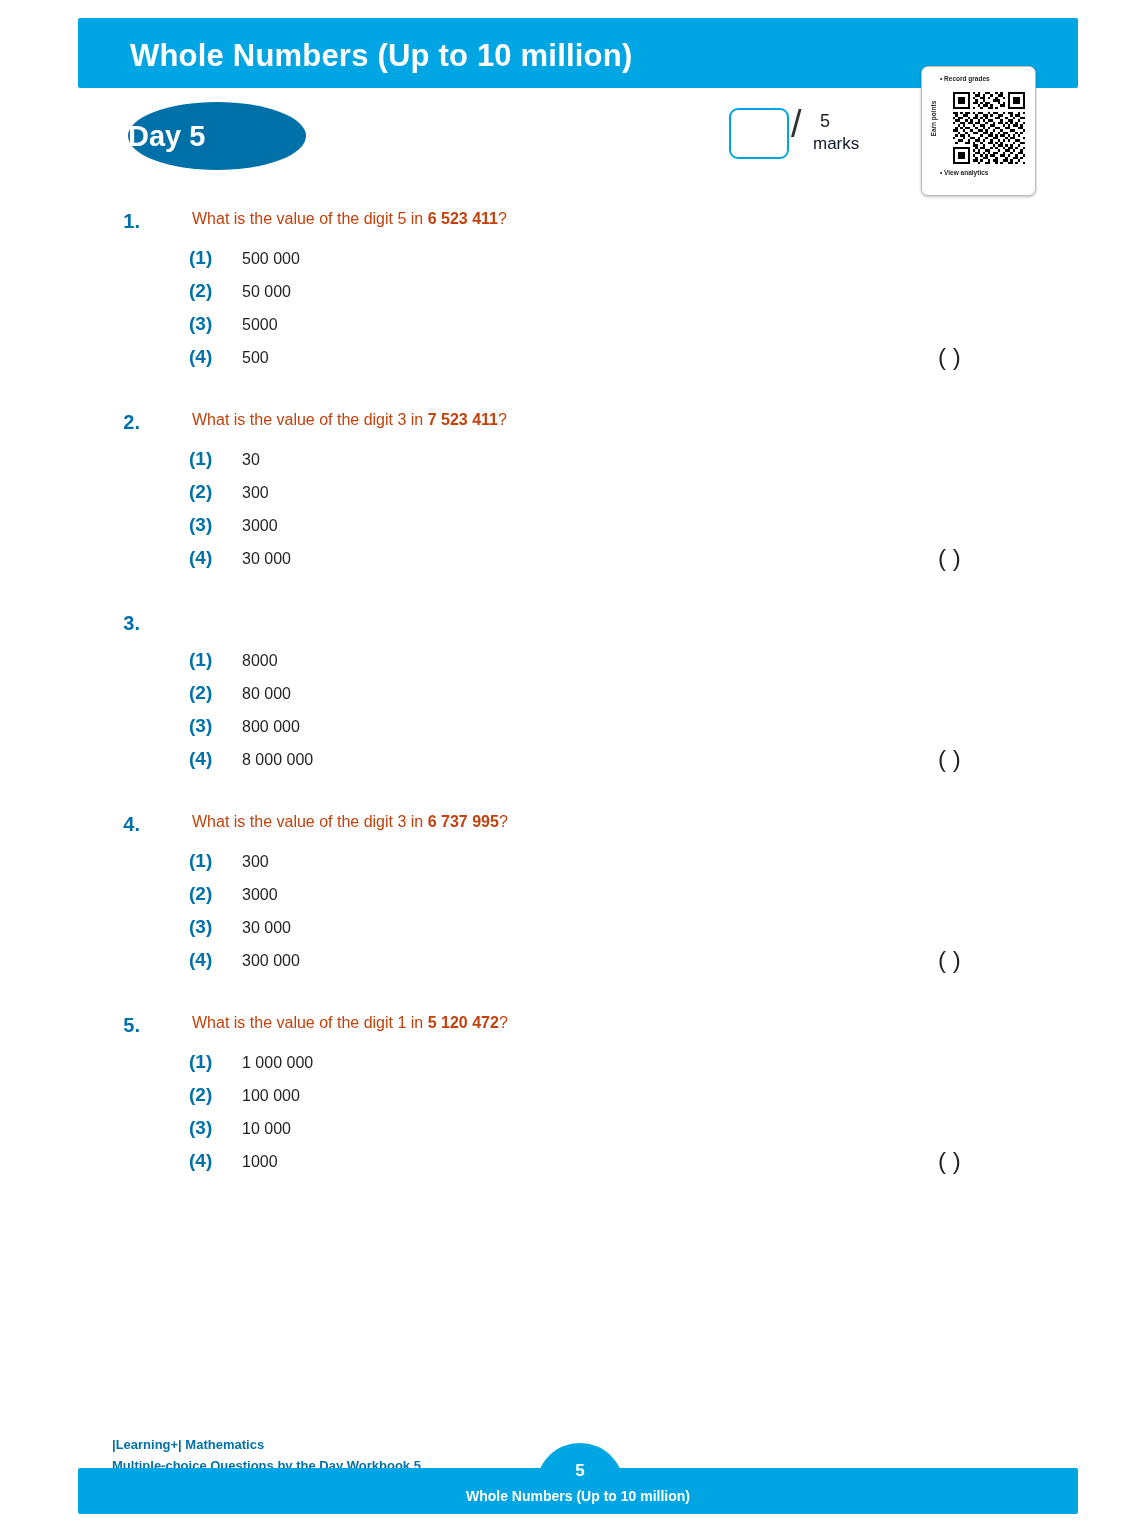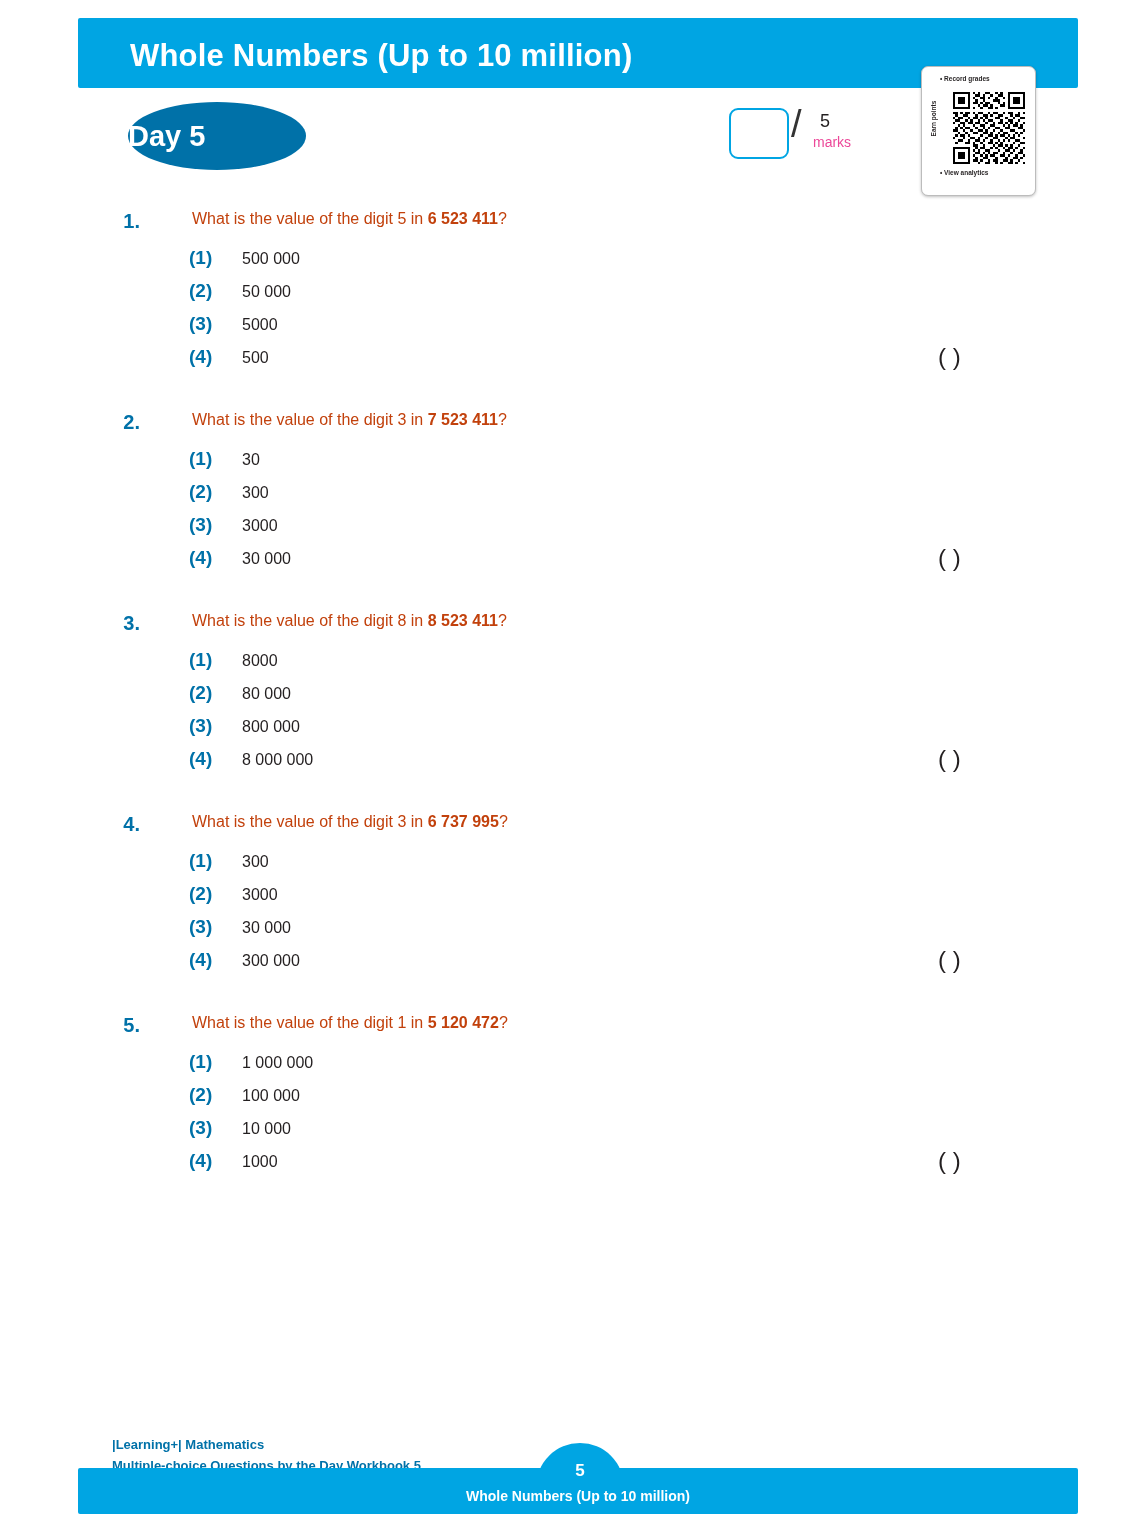--- a/index.html
+++ b/index.html
@@ -85,22 +85,22 @@
     position: absolute;
     left: 91px;
     top: 3px;
     font-size: 18px;
     color: #231f20;
   }
   .marks-word {
     position: absolute;
     left: 84px;
     top: 26px;
-    font-size: 14px;
-    color: #ec4899;
+    font-size: 17px;
+    color: #0f172a;
   }
 
   
   .qr-panel {
     position: absolute;
     left: 921px;
     top: 66px;
     width: 113px;
     height: 128px;
     background: #ffffff;
@@ -570,21 +570,20 @@
         <div class="optlabel">(4)</div>
         <div class="opttext">30 000</div>
         <div class="ansbracket">(        )</div>
       </div>
     </div>
   </div>
 
   <div class="qblock">
     <div class="qhead">
       <div class="qnum">3.</div>
-      <div class="qtext"><span>What is the value of the digit 8 in </span><b>8 523 411</b><span>?</span></div>
     </div>
     <div class="options">
       <div class="optrow">
         <div class="optlabel">(1)</div>
         <div class="opttext">8000</div>
       </div>
       <div class="optrow">
         <div class="optlabel">(2)</div>
         <div class="opttext">80 000</div>
       </div>

